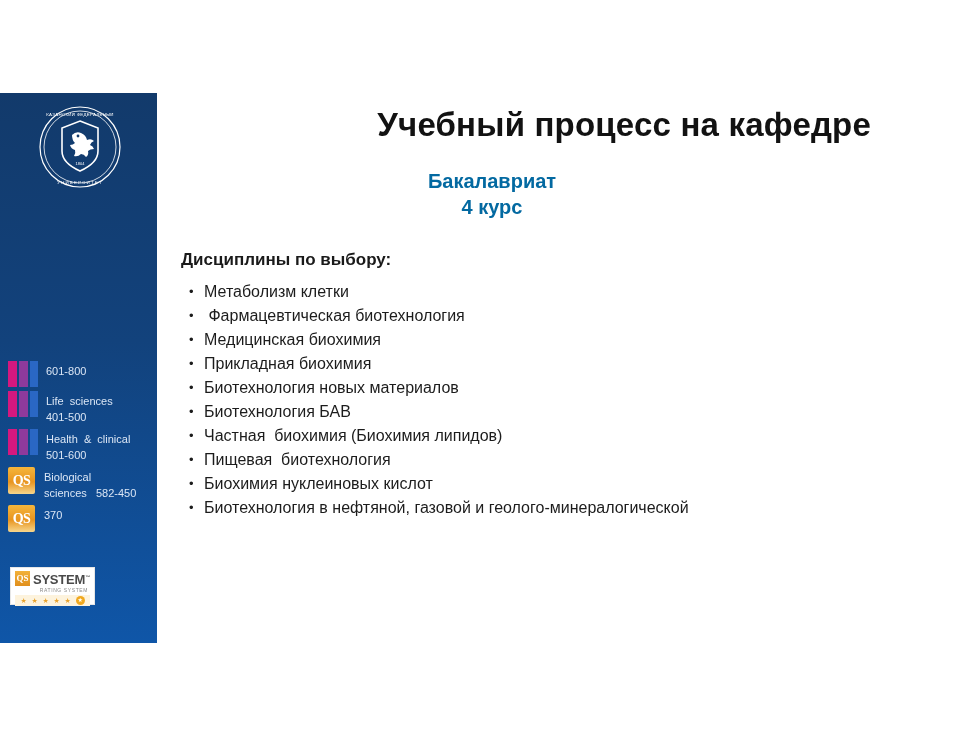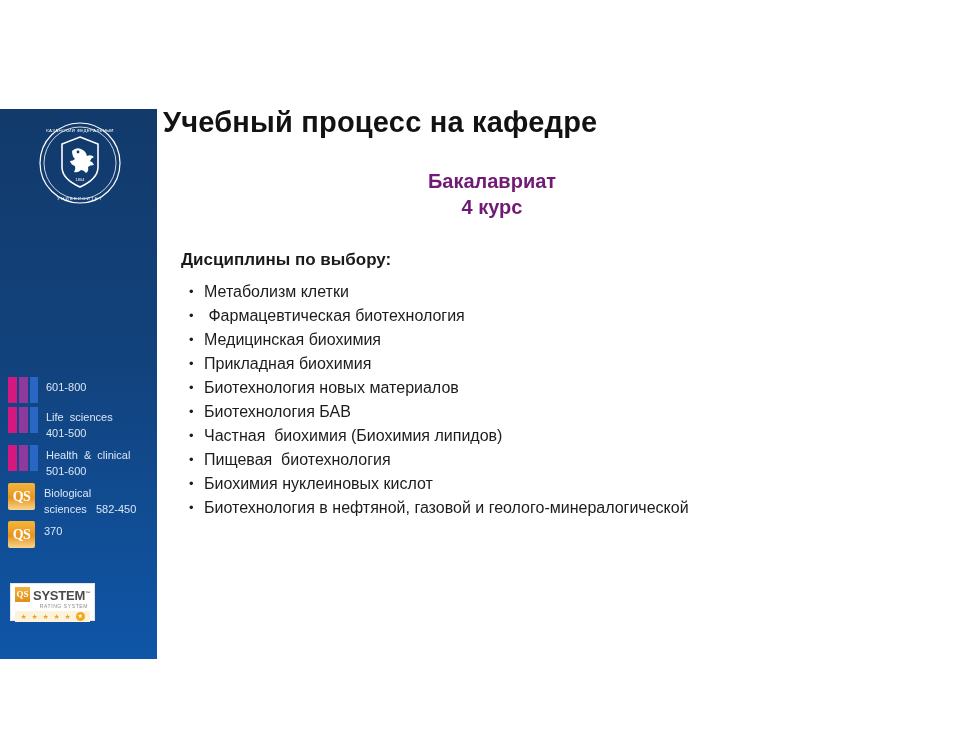--- a/index.html
+++ b/index.html
@@ -13,21 +13,21 @@
     position: relative;
     overflow: hidden;
     font-family: "Liberation Sans", sans-serif;
     background: #ffffff;
   }
 
   
   .sidebar {
     position: absolute;
     left: 0;
-    top: 109px;
+    top: 93px;
     width: 157px;
     height: 550px;
     background: linear-gradient(180deg, #123a6b 0%, #12427c 45%, #0f56a8 100%);
     overflow: hidden;
   }
 
   
   .crest-wrap {
     position: absolute;
     left: 38px;
@@ -163,38 +163,38 @@
   
   .content {
     position: absolute;
     left: 157px;
     top: 0;
     right: 0;
     bottom: 0;
   }
   .slide-title {
     position: absolute;
-    left: 6px;
+    left: 14px;
     top: 106px;
     width: 700px;
-    text-align: left;
-    font-size: 29px;
+    text-align: right;
+    font-size: 33px;
     font-weight: bold;
     color: #121212;
     letter-spacing: 0.2px;
   }
   .slide-subtitle {
     position: absolute;
     left: 0;
     top: 168px;
     width: 670px;
     text-align: center;
     font-size: 20px;
     font-weight: bold;
-    color: #701a75;
+    color: #0369a1;
     line-height: 26px;
   }
   .list-heading {
     position: absolute;
     left: 24px;
     top: 250px;
     font-size: 17px;
     font-weight: bold;
     color: #1a1a1a;
   }

